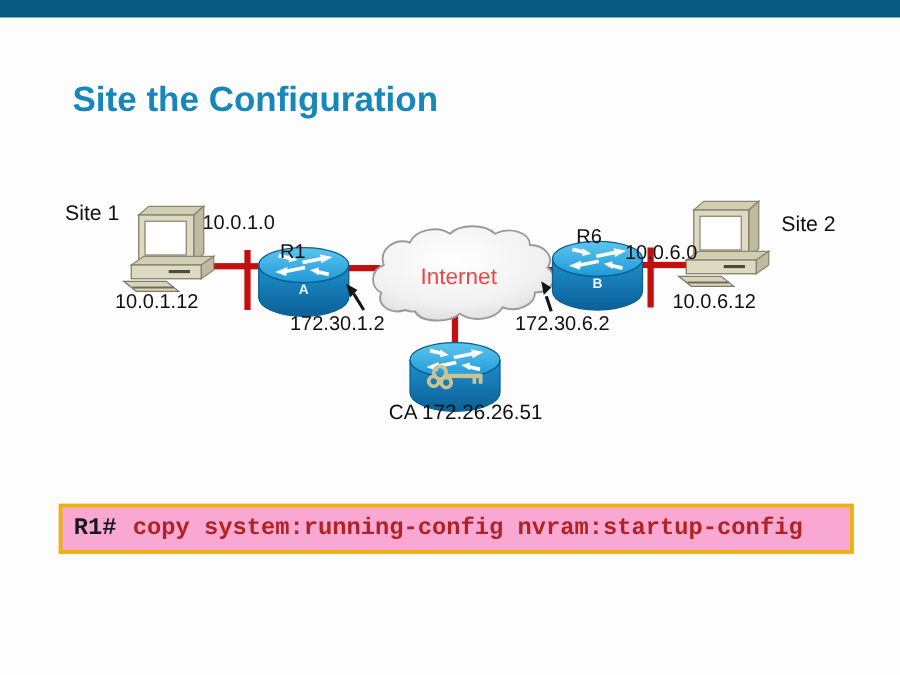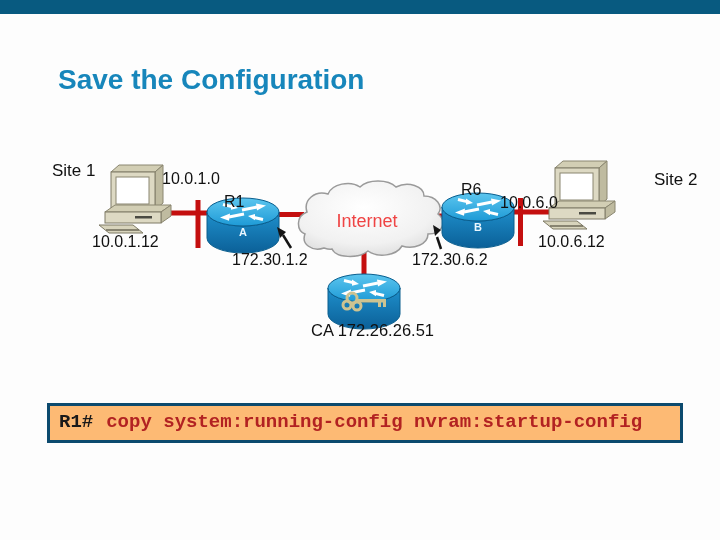--- a/index.html
+++ b/index.html
@@ -13,37 +13,37 @@
     color:var(--title,#1786BB);letter-spacing:0px;
   }
   svg.diagram{position:absolute;left:0;top:0;width:720px;height:540px;}
   .lbl{position:absolute;color:#111;font-size:16px;white-space:nowrap;}
   .lbl.site{font-size:17px;}
   .internet-lbl{position:absolute;left:330px;top:211px;width:74px;text-align:center;font-size:18px;color:#ef4444;}
   .router-letter{position:absolute;width:24px;text-align:center;font-size:11px;font-weight:700;color:#EAF7FF;}
   .ca-line{position:absolute;left:300px;width:134px;text-align:right;color:#111;font-size:16.5px;}
   .cli-box{
     position:absolute;left:47px;top:403px;width:636px;height:40px;box-sizing:border-box;
-    border:3px solid #0c4a6e;background:#fdba74;
+    border:3px solid #eab308;background:#f9a8d4;
     font-family:"Liberation Mono","DejaVu Sans Mono",monospace;font-weight:700;font-size:19px;
     line-height:33px;padding-left:9px;white-space:nowrap;
   }
   .cli-prompt{color:#1A1A1A;}
   .cli-cmd{color:var(--command-red,#B22222);margin-left:13px;}
   .footer{position:absolute;left:92px;top:517px;font-size:8px;color:#C9C9C9;letter-spacing:.2px;}
   .link{fill:var(--link-red,#C40F0F);}
 </style>
 </head>
 <body>
 
 <div class="slide">
 
   <div class="topbar"></div>
 
-  <div class="title">Save the Configuration</div>
+  <div class="title">Site the Configuration</div>
 
   <svg class="diagram" viewBox="0 0 720 540" aria-hidden="true">
     <defs>
       <linearGradient id="topGrad" x1="0" y1="0" x2="0" y2="1">
         <stop offset="0" stop-color="#5CC6EF"></stop>
           <stop offset="1" stop-color="#1E9AD6"></stop>
       </linearGradient>
       <linearGradient id="sideGrad" x1="0" y1="0" x2="0" y2="1">
         <stop offset="0" stop-color="#1F90CC"></stop>
           <stop offset="1" stop-color="#0B6098"></stop>
@@ -131,21 +131,21 @@
   <div class="lbl" style="left:224px;top:193px;">R1</div>
   <div class="router-letter" style="left:231px;top:226px;">A</div>
   <div class="lbl" style="left:232px;top:251px;">172.30.1.2</div>
 
   <div class="internet-lbl">Internet</div>
 
   <div class="lbl" style="left:461px;top:181px;text-align:right;">R6</div>
   <div class="router-letter" style="left:466px;top:221px;">B</div>
   <div class="lbl" style="left:412px;top:251px;">172.30.6.2</div>
 
-  <div class="lbl site" style="left:625px;top:170px;margin-left:29px;">Site 2</div>
+  <div class="lbl site" style="left:625px;top:170px;">Site 2</div>
   <div class="lbl" style="left:500px;top:169px;margin-top:25px;">10.0.6.0</div>
   <div class="lbl" style="left:538px;top:233px;">10.0.6.12</div>
 
   <div class="ca-line" style="top:321px;">CA 172.26.26.51</div>
 
   <div class="cli-box">
     <span class="cli-prompt">R1#</span><span class="cli-cmd">copy system:running-config nvram:startup-config</span>
   </div>
 
 

